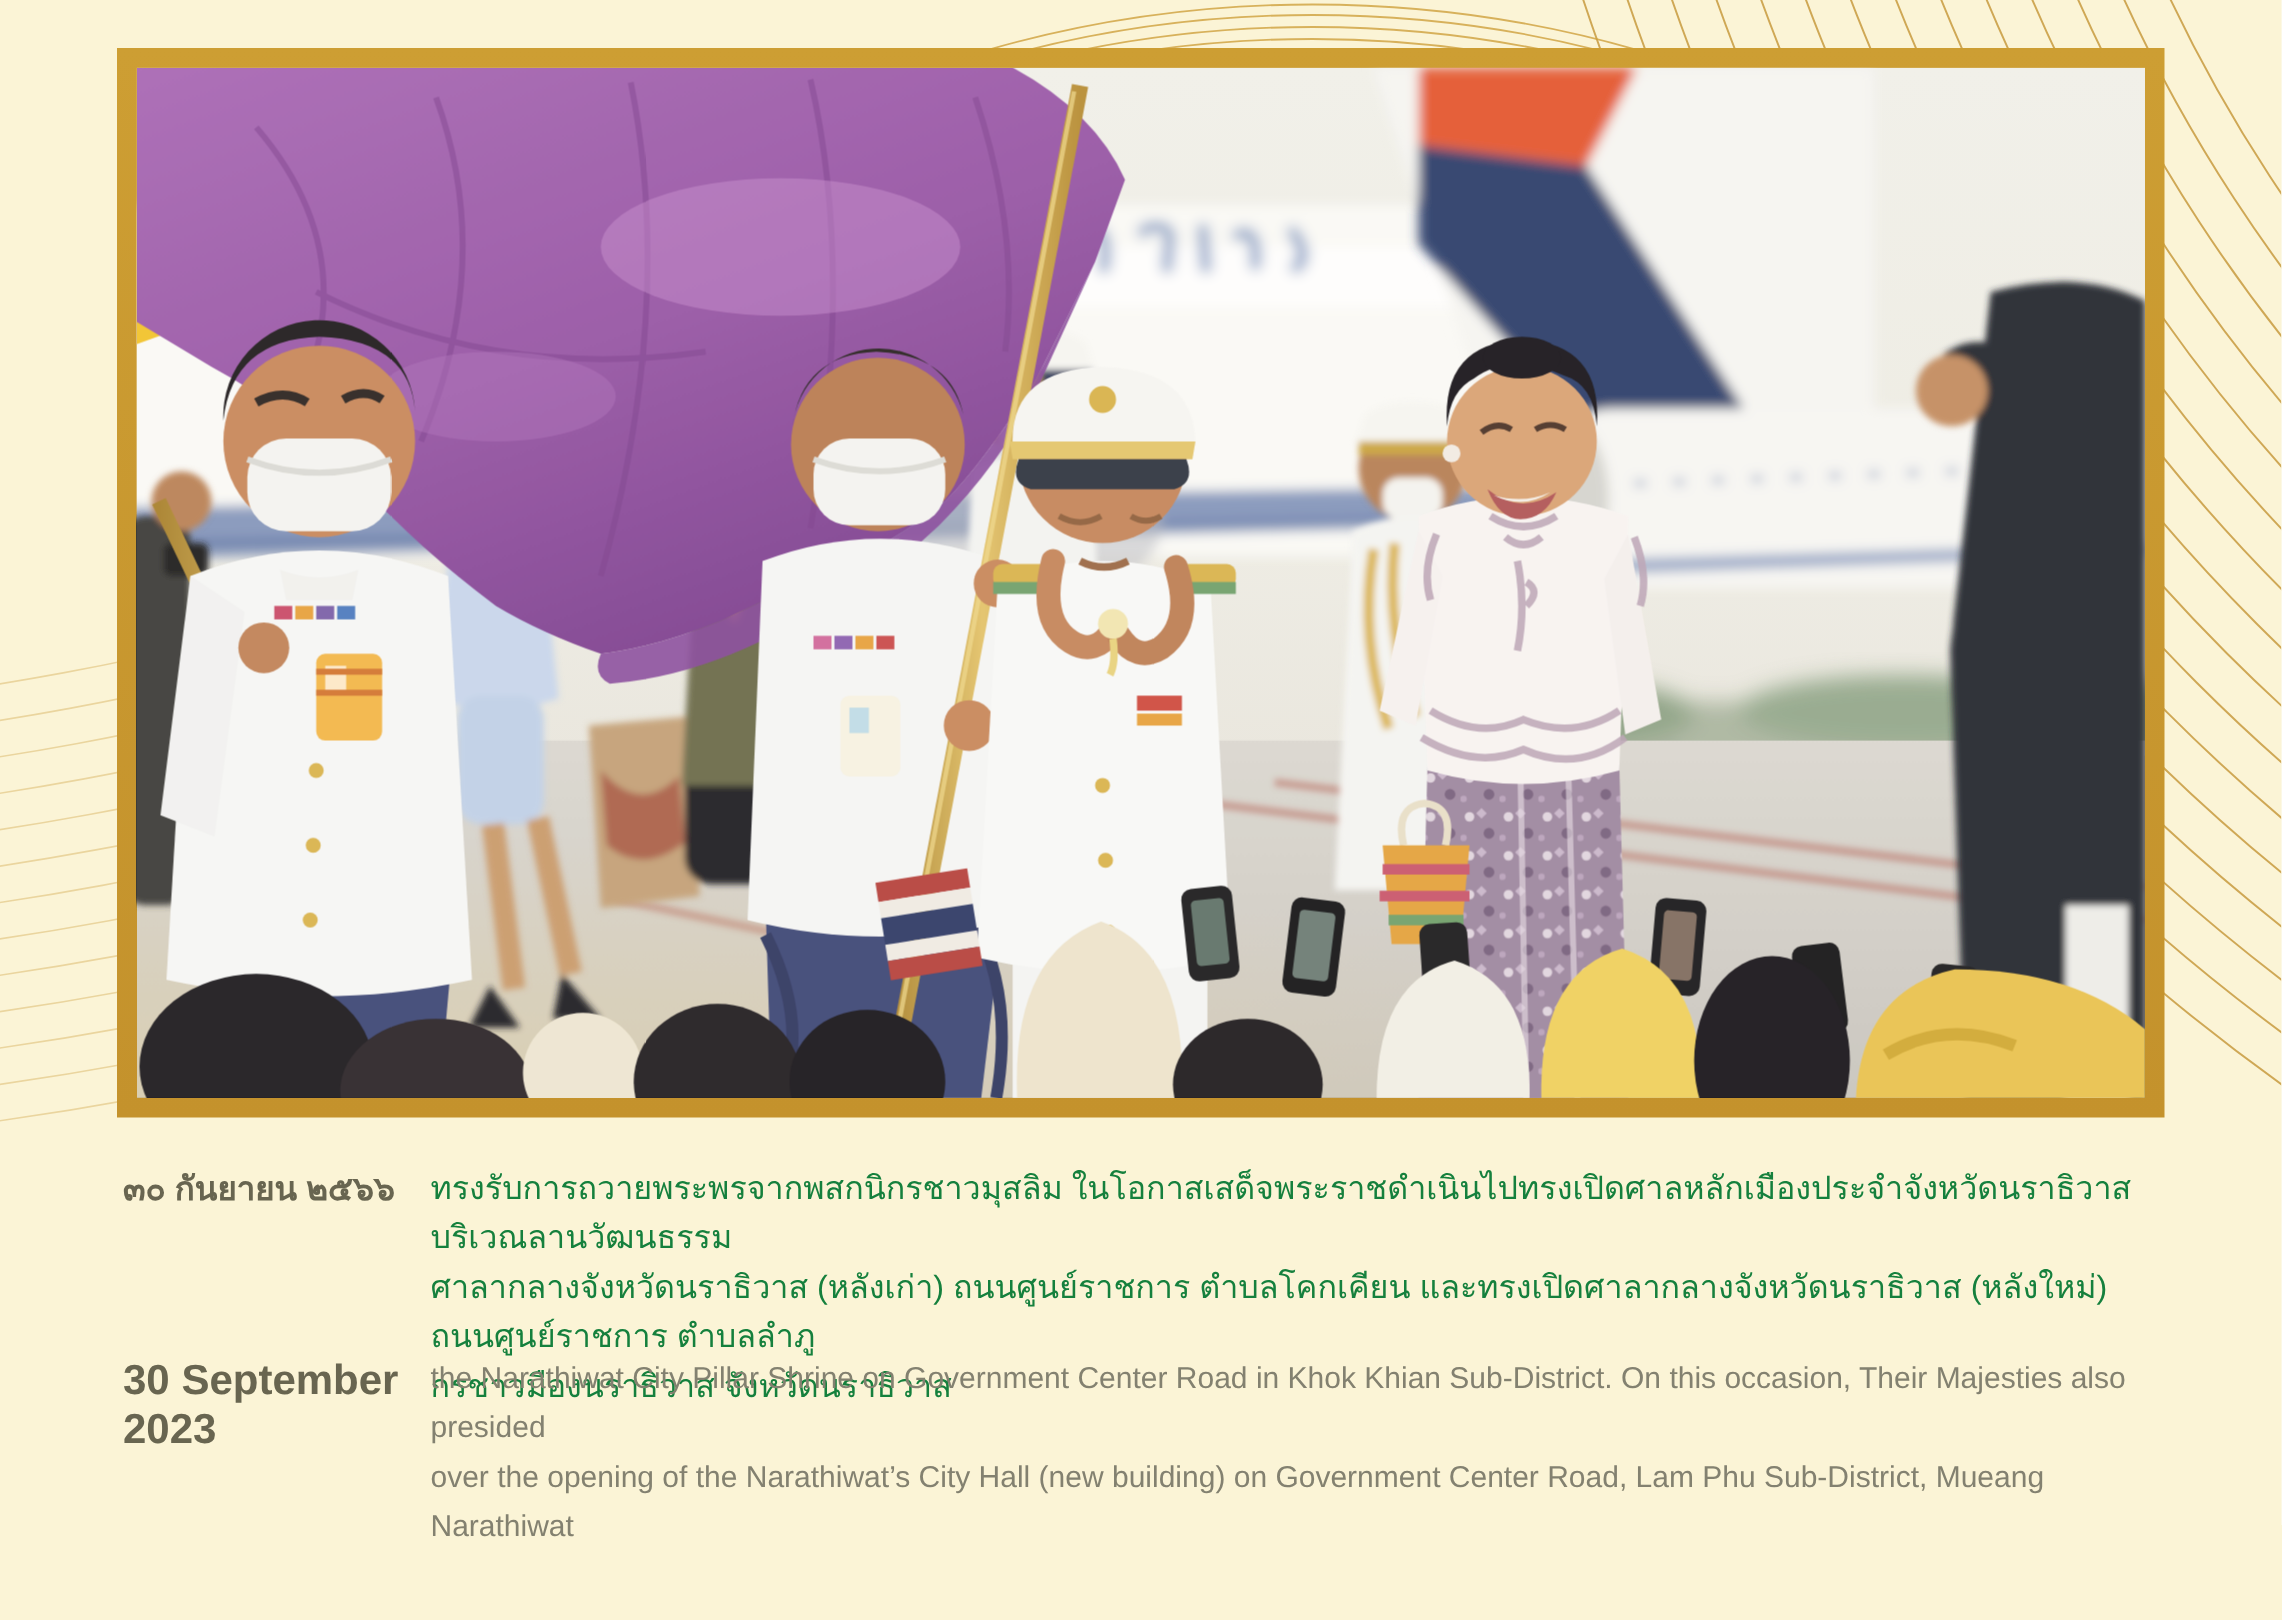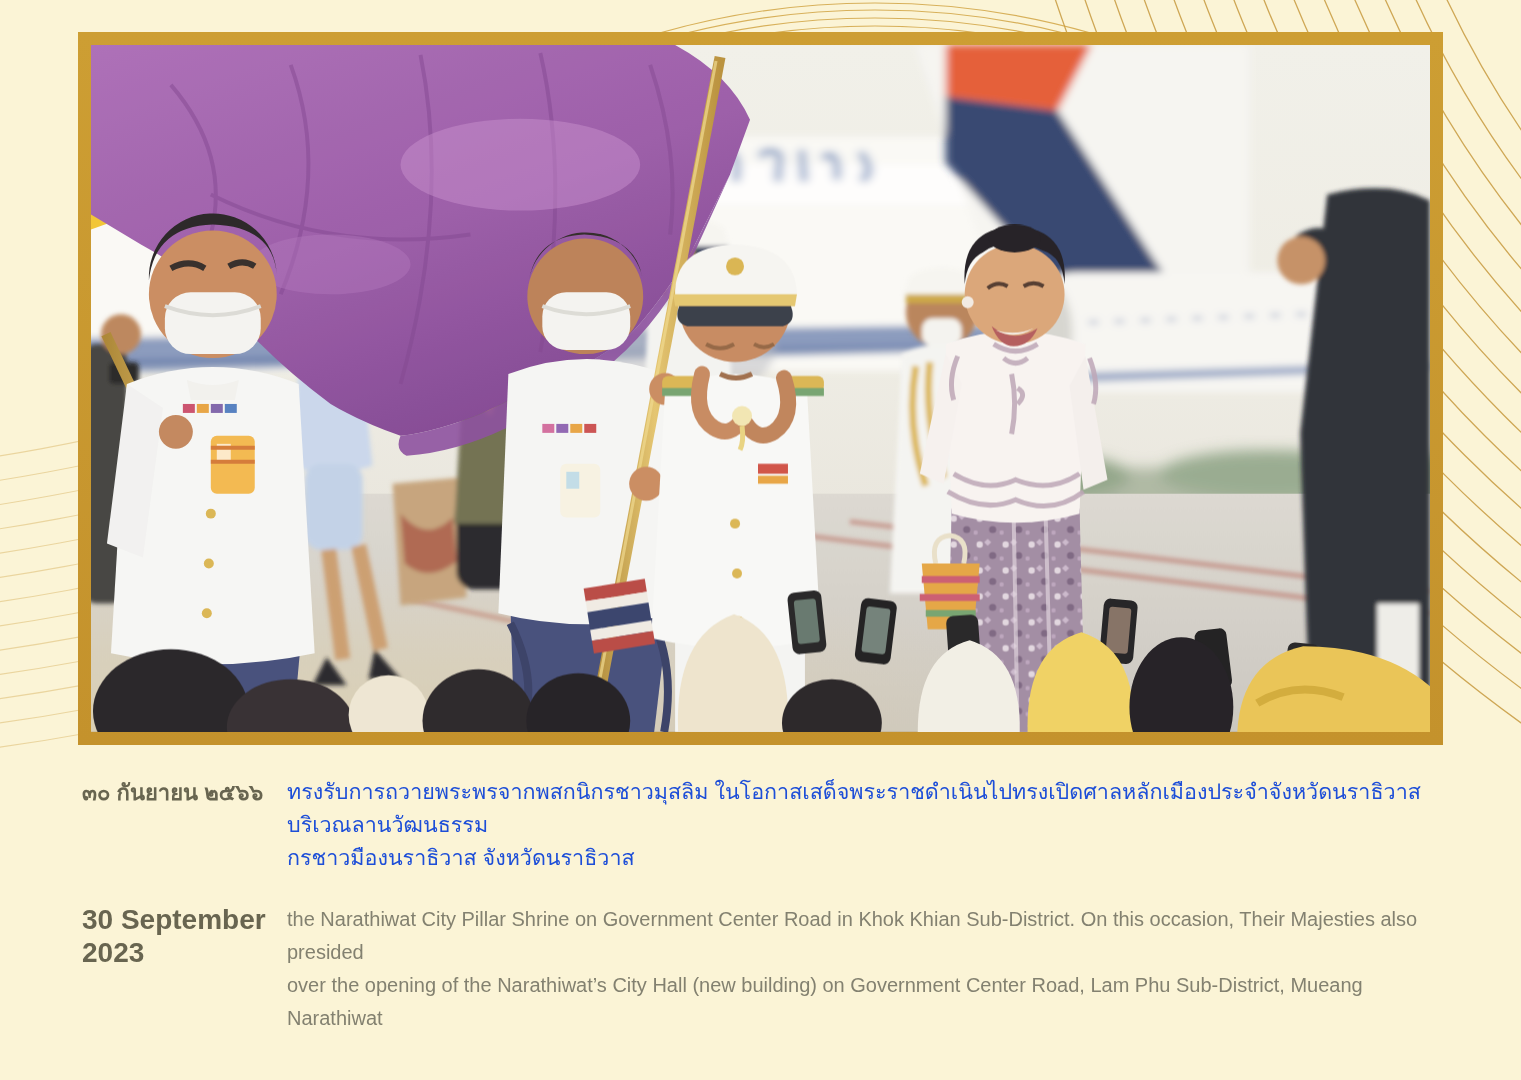--- a/index.html
+++ b/index.html
@@ -30,21 +30,21 @@
   }
   .caption-row.thai{top:776px;}
   .caption-row.english{top:903px;}
   .caption-date{
     width:205px;flex:0 0 205px;
     font-weight:700;color:#686550;
   }
   .caption-row.thai .caption-date{font-size:22px;line-height:33px;}
   .caption-row.english .caption-date{font-size:28px;line-height:33px;}
   .caption-text{flex:1;color:#838170;}
-  .caption-row.thai .caption-text{font-size:21.5px;line-height:33px;color:#1d4ed8;}
+  .caption-row.thai .caption-text{font-size:21.5px;line-height:33px;color:#15803d;}
   .caption-row.english .caption-text{font-size:20px;line-height:33px;}
   .caption-line{display:block;}
 </style>
 </head>
 <body>
 
 <div class="page">
 
   <svg class="ornaments" viewBox="0 0 1521 1080" aria-hidden="true">
     <defs>
@@ -433,20 +433,21 @@
 
         <rect x="0" y="0" width="1341" height="689" fill="#FFF4DC" opacity="0.07"></rect>
       </svg>
     </div>
   </figure>
 
   <div class="caption-row thai">
     <div class="caption-date">๓๐ กันยายน ๒๕๖๖</div>
     <div class="caption-text">
       <span class="caption-line">ทรงรับการถวายพระพรจากพสกนิกรชาวมุสลิม ในโอกาสเสด็จพระราชดำเนินไปทรงเปิดศาลหลักเมืองประจำจังหวัดนราธิวาส บริเวณลานวัฒนธรรม</span>
+      <span class="caption-line">ศาลากลางจังหวัดนราธิวาส (หลังเก่า) ถนนศูนย์ราชการ ตำบลโคกเคียน และทรงเปิดศาลากลางจังหวัดนราธิวาส (หลังใหม่) ถนนศูนย์ราชการ ตำบลลำภู</span>
       <span class="caption-line">กรชาวมืองนราธิวาส จังหวัดนราธิวาส</span>
     </div>
   </div>
 
   <div class="caption-row english">
     <div class="caption-date">30 September 2023</div>
     <div class="caption-text">
       <span class="caption-line">the Narathiwat City Pillar Shrine on Government Center Road in Khok Khian Sub-District. On this occasion, Their Majesties also presided</span>
       <span class="caption-line">over the opening of the Narathiwat’s City Hall (new building) on Government Center Road, Lam Phu Sub-District, Mueang Narathiwat</span>
 

